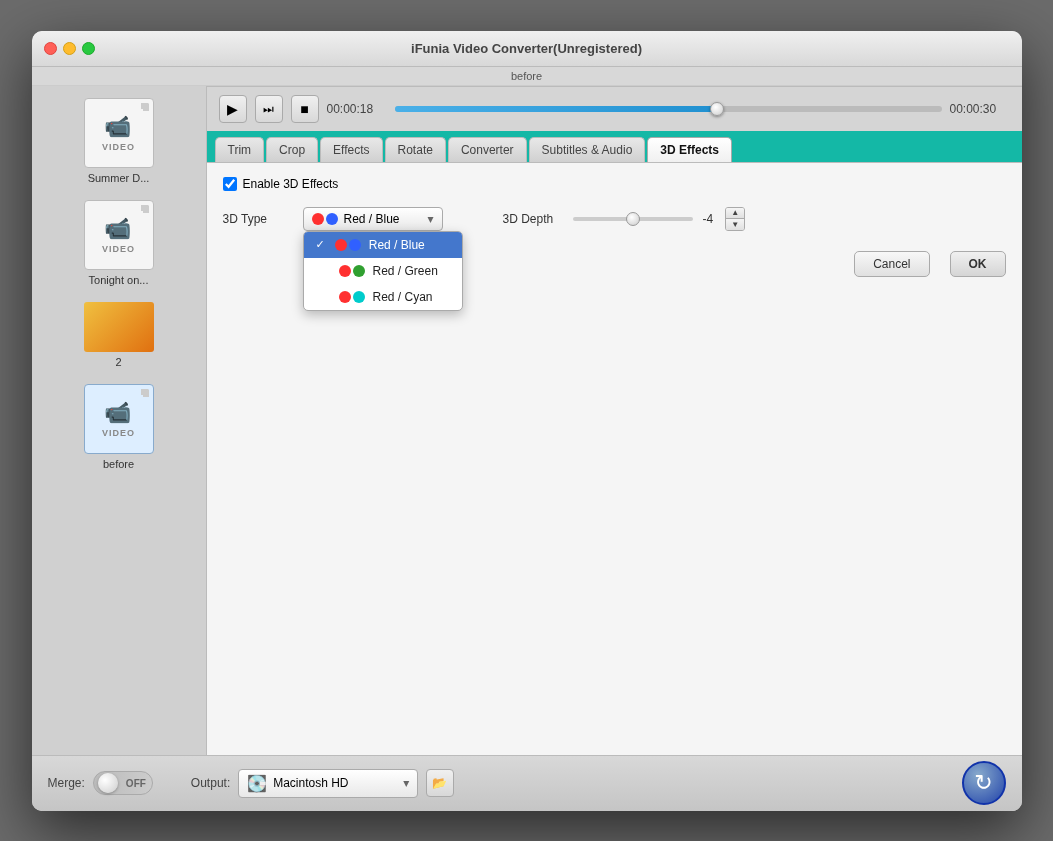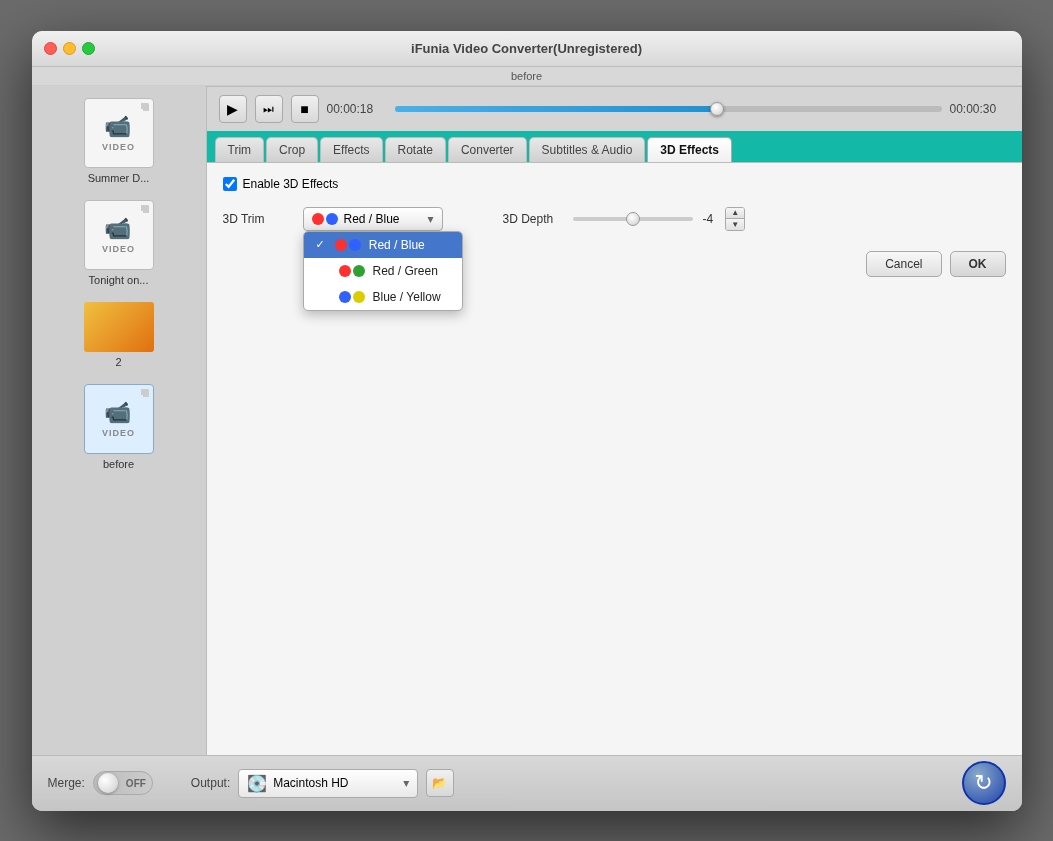--- a/index.html
+++ b/index.html
@@ -326,21 +326,21 @@
       display: flex; align-items: center; justify-content: center;
       cursor: pointer;
       font-size: 8px;
       color: #444;
     }
     .stepper-btn:first-child { border-bottom: 1px solid #aaa; }
     .depth-value { font-size: 12px; color: #333; margin-right: 2px; }
     .footer-buttons {
       display: flex;
       justify-content: flex-end;
-      gap: 8px;
+      gap: 20px;
       margin-top: 20px;
     }
     .btn {
       padding: 5px 18px;
       border-radius: 5px;
       border: 1px solid #aaa;
       cursor: pointer;
       font-size: 12px;
       background: linear-gradient(to bottom, #f8f8f8, #e0e0e0);
       color: #333;
@@ -593,21 +593,21 @@
 
       <div class="panel-content">
 
         <div class="checkbox-row">
           <input type="checkbox" checked="" style="">
           <label>Enable 3D Effects</label>
         </div>
 
         <div class="settings-row">
 
-          <span class="setting-label">3D Trim</span>
+          <span class="setting-label">3D Type</span>
 
           <div class="dropdown-container">
             <div class="dropdown-trigger">
               <div class="dot-pair">
                 <span class="color-dot dot-red"></span>
                 <span class="color-dot dot-blue"></span>
               </div>
               <span>Red / Blue</span>
               <span class="dropdown-arrow">▾</span>
             </div>
@@ -625,29 +625,29 @@
 
               <div class="dropdown-item">
                 <span style="width:15px;"></span>
                 <div class="dot-pair">
                   <span class="color-dot dot-red"></span>
                   <span class="color-dot dot-green"></span>
                 </div>
                 <span>Red / Green</span>
               </div>
 
-
               <div class="dropdown-item">
                 <span style="width:15px;"></span>
                 <div class="dot-pair">
-                  <span class="color-dot dot-blue"></span>
-                  <span class="color-dot dot-yellow"></span>
+                  <span class="color-dot dot-red"></span>
+                  <span class="color-dot dot-cyan"></span>
                 </div>
-                <span>Blue / Yellow</span>
+                <span>Red / Cyan</span>
               </div>
+
             </div>
           </div>
 
           <div class="depth-section">
             <span class="setting-label">3D Depth</span>
             <div class="depth-slider">
               <div class="depth-thumb"></div>
             </div>
             <span class="depth-value">-4</span>
             <div class="stepper">

